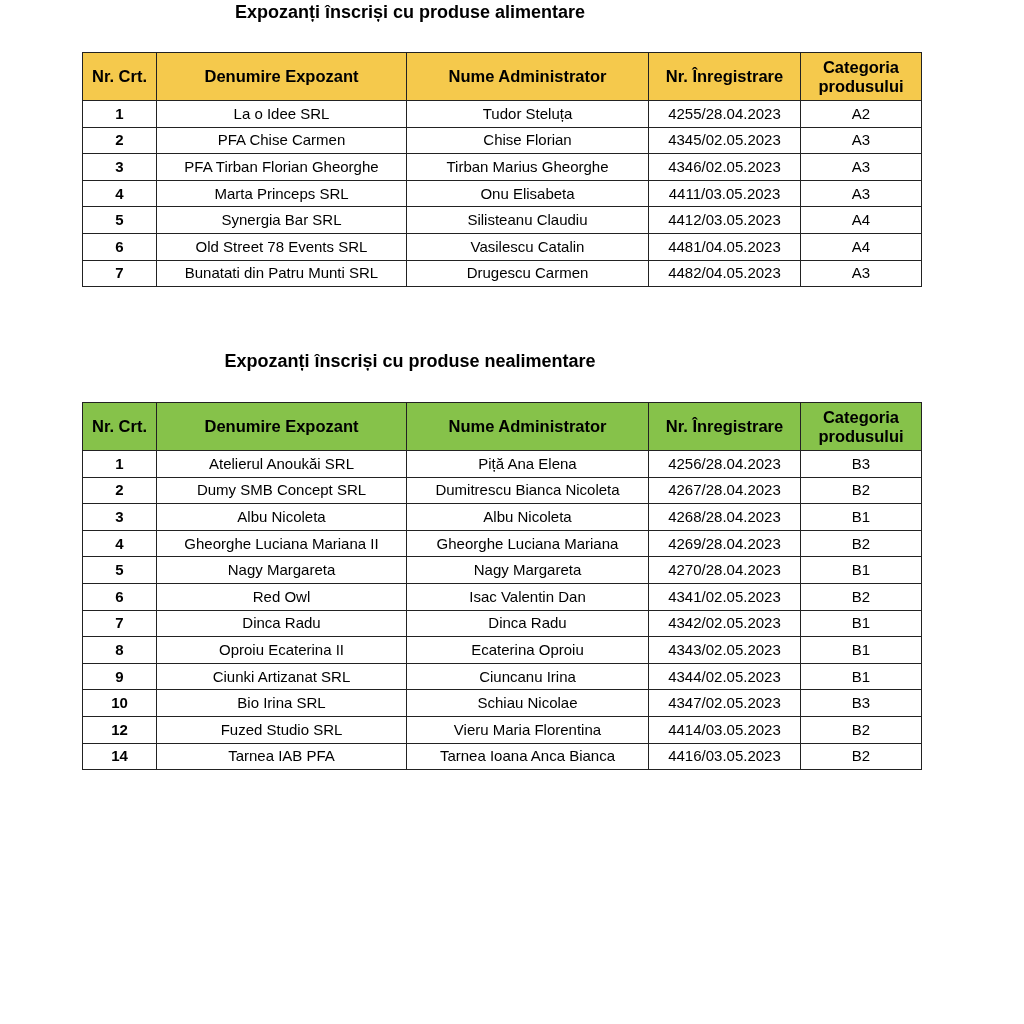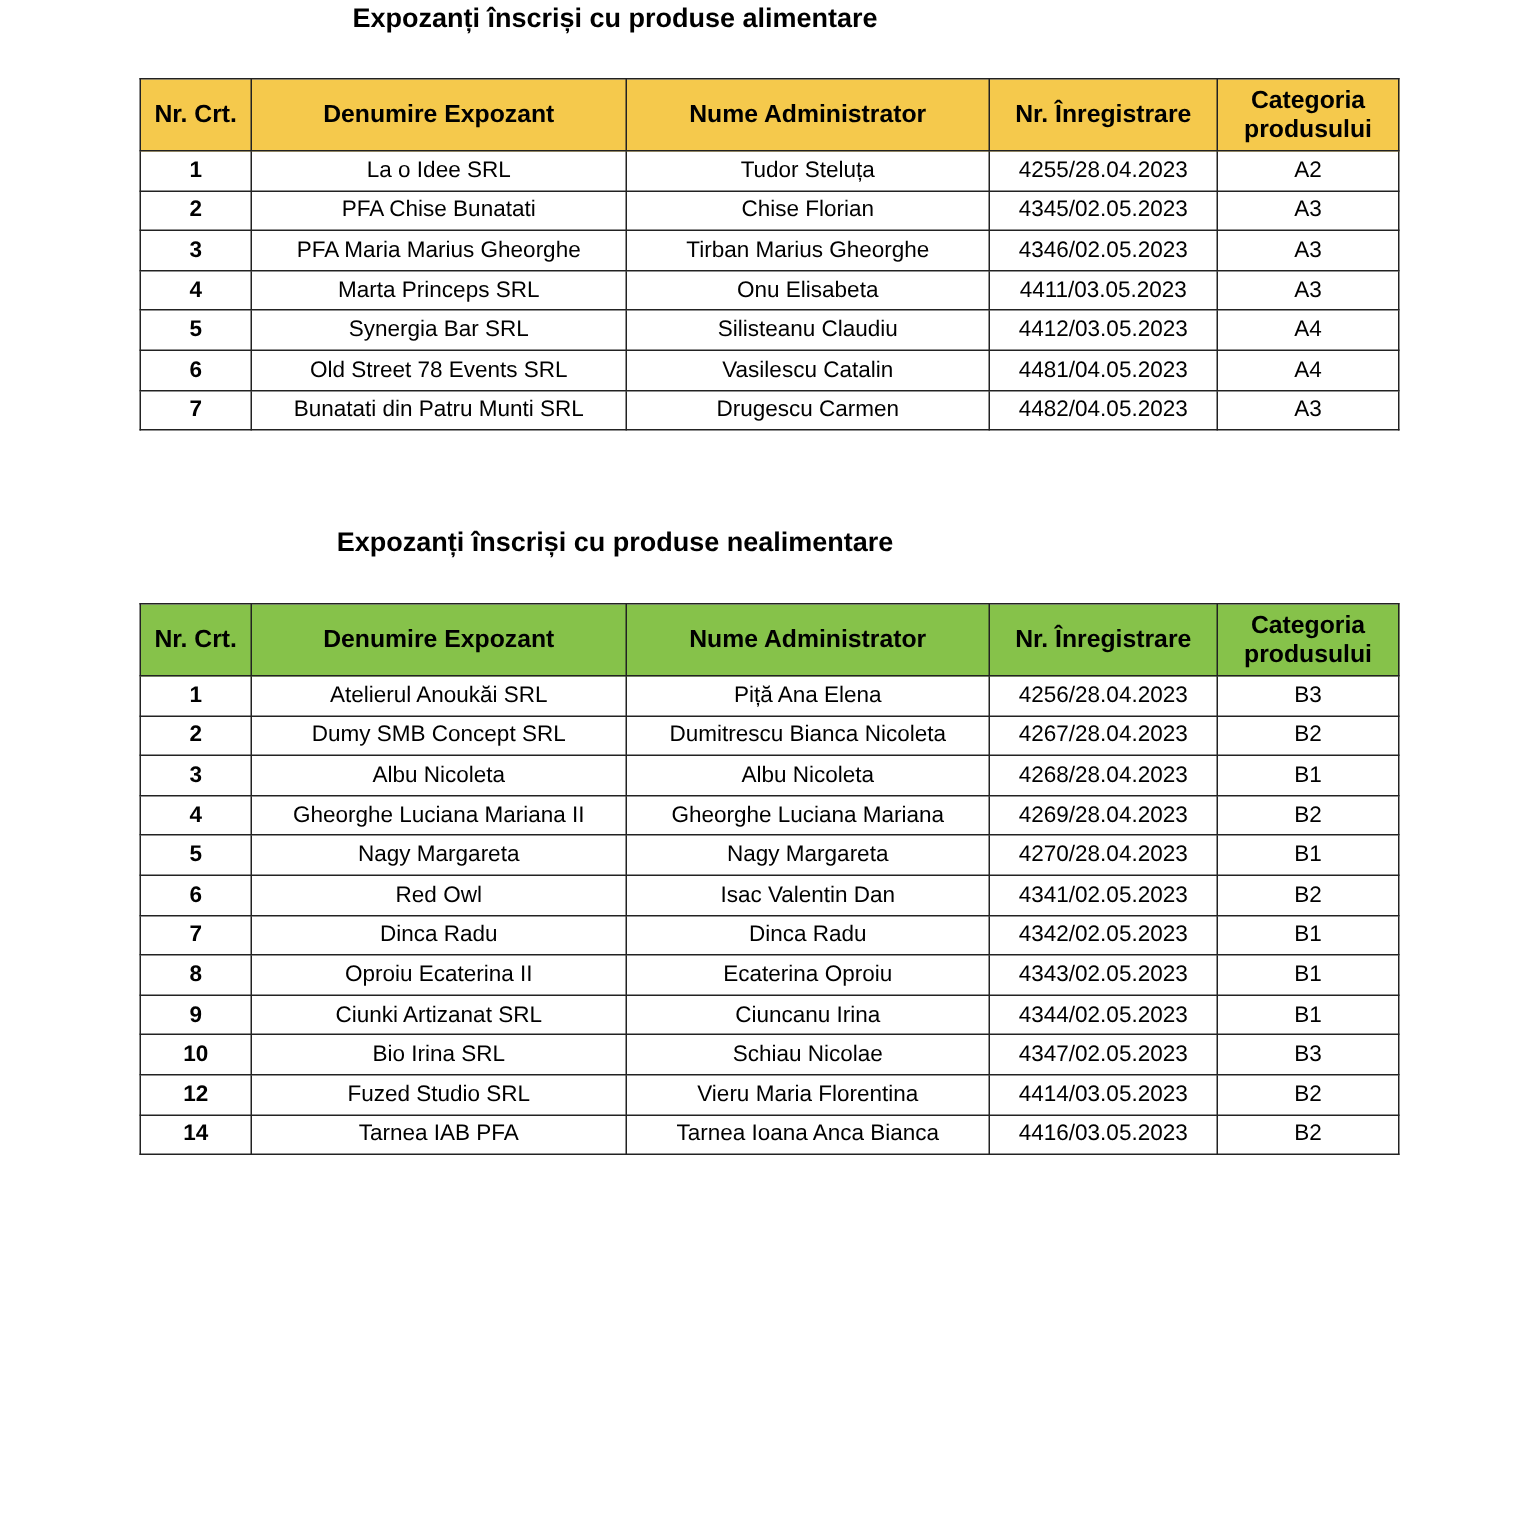--- a/index.html
+++ b/index.html
@@ -1,20 +1,20 @@
 <!DOCTYPE html>
 <html><head>
   <meta charset="utf-8">
   <style>
     html, body { margin: 0; padding: 0; background: #ffffff; }
     body { width: 1024px; height: 1024px; position: relative; font-family: "Liberation Sans", sans-serif; color: #000; overflow: hidden; }
     .section-title { position: absolute; left: 0; width: 820px; text-align: center; font-weight: bold; font-size: 18px; }
     #title1 { top: 2px; }
     #title2 { top: 351px; }
-    table { position: absolute; left: 93px; width: 839px; border-collapse: collapse; table-layout: fixed; font-size: 15px; }
+    table { position: absolute; left: 82px; width: 839px; border-collapse: collapse; table-layout: fixed; font-size: 15px; }
     #table1 { top: 52px; }
     #table2 { top: 402px; }
     th, td { border: 1.5px solid #222; text-align: center; padding: 0 2px; }
     th { font-weight: bold; font-size: 16.5px; height: 47px; line-height: 19px; }
     #table1 th { background: #f5c94c; }
     #table2 th { background: #86c24a; }
     td { height: 25.6px; line-height: 18px; }
     td.num { font-weight: bold; }
     td.tall { height: 43px; }
     col.c1 { width: 74px; } col.c2 { width: 250px; } col.c3 { width: 242px; } col.c4 { width: 152px; } col.c5 { width: 121px; }
@@ -43,28 +43,28 @@
   <tbody id="food-body">
       <tr>
         <td class="num">1</td>
         <td>La o Idee SRL</td>
         <td>Tudor Steluța</td>
         <td>4255/28.04.2023</td>
         <td>A2</td>
       </tr>
       <tr>
         <td class="num">2</td>
-        <td>PFA Chise Bunatati</td>
+        <td>PFA Chise Carmen</td>
         <td>Chise Florian</td>
         <td>4345/02.05.2023</td>
         <td>A3</td>
       </tr>
       <tr>
         <td class="num">3</td>
-        <td>PFA Maria Marius Gheorghe</td>
+        <td>PFA Tirban Florian Gheorghe</td>
         <td>Tirban Marius Gheorghe</td>
         <td>4346/02.05.2023</td>
         <td>A3</td>
       </tr>
       <tr>
         <td class="num">4</td>
         <td>Marta Princeps SRL</td>
         <td>Onu Elisabeta</td>
         <td>4411/03.05.2023</td>
         <td>A3</td>

